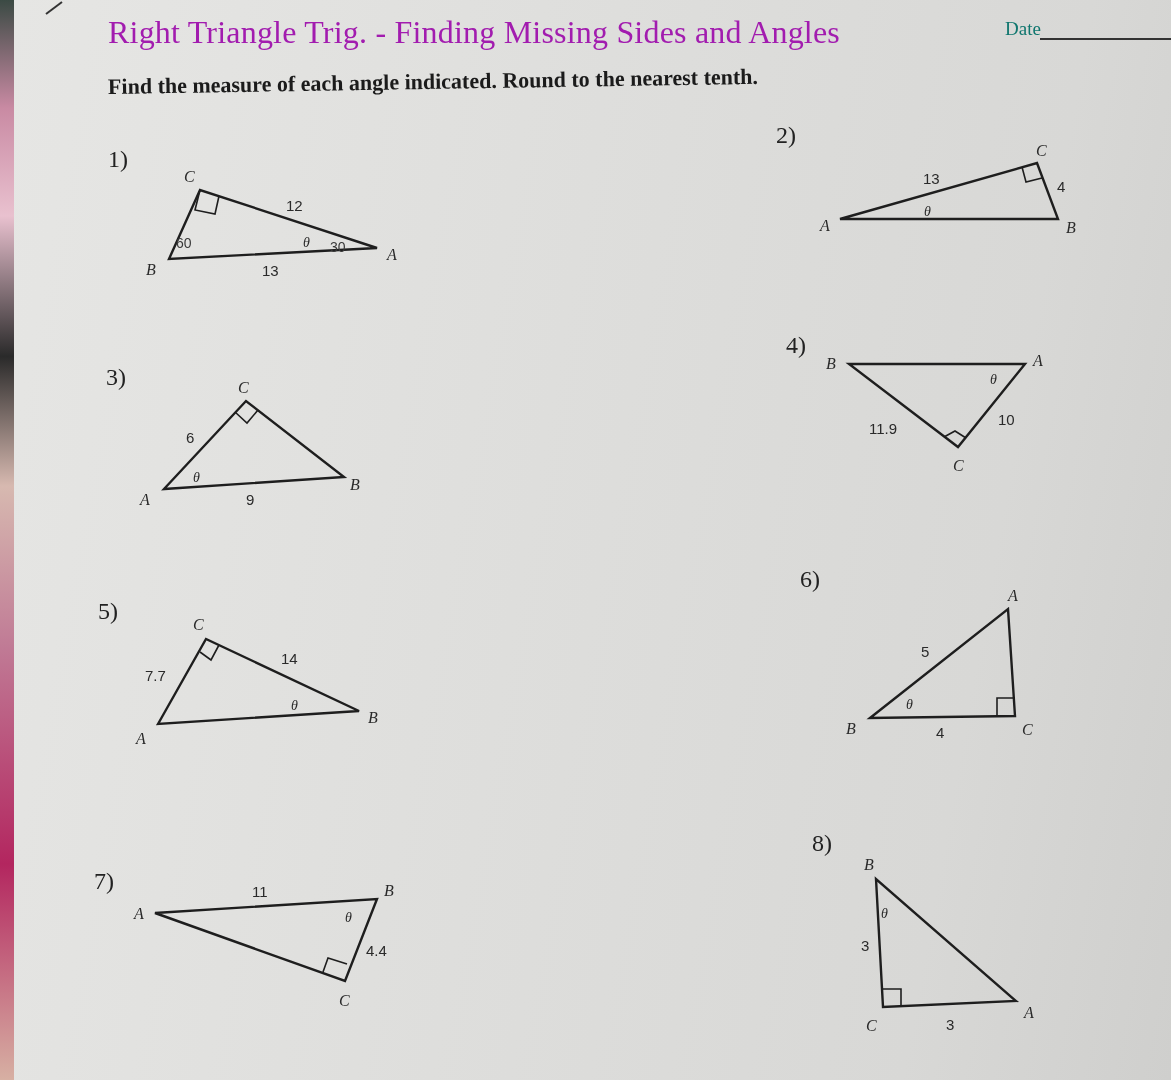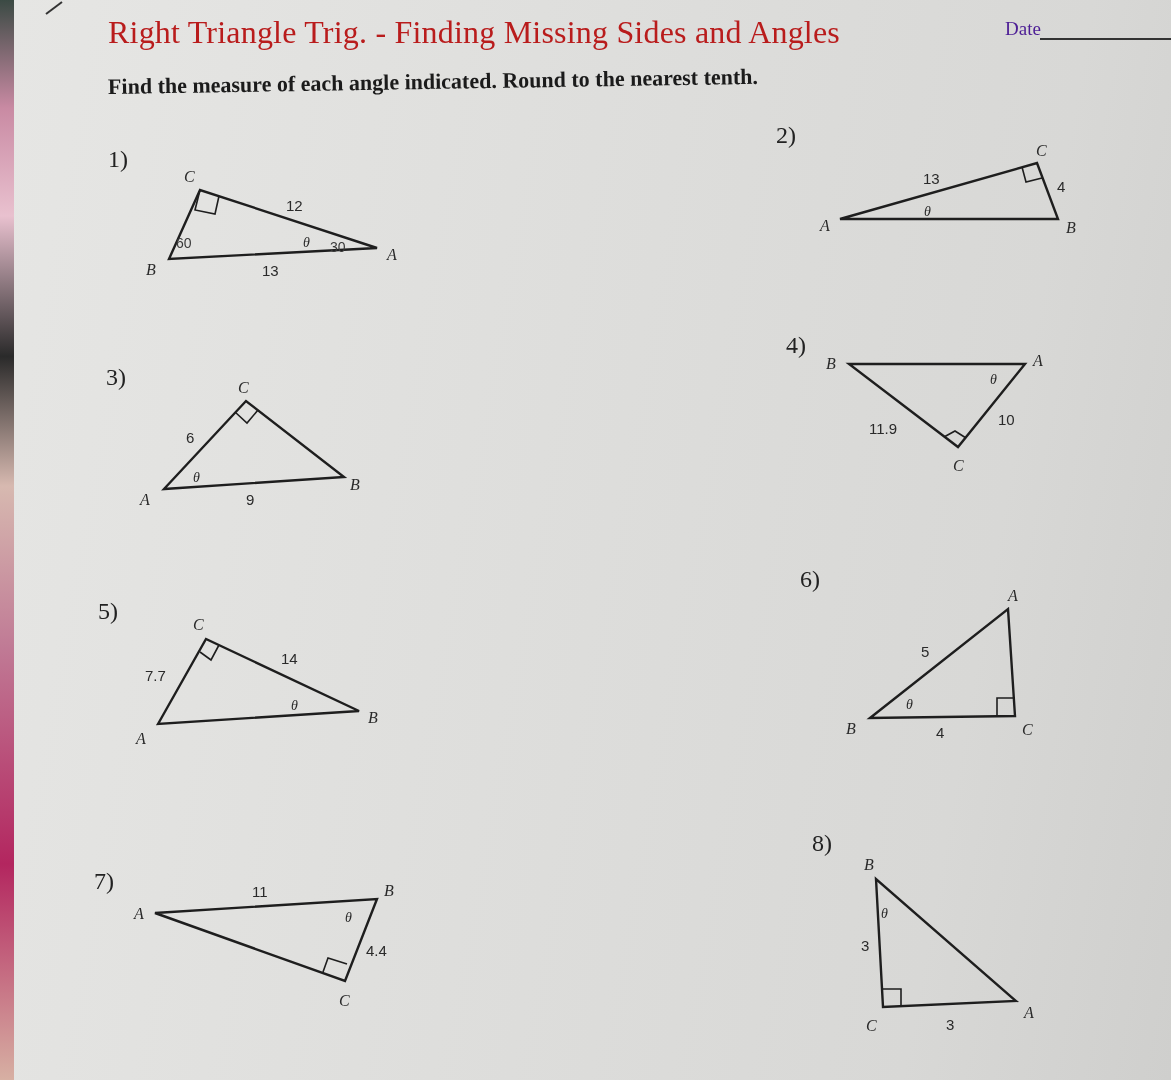--- a/index.html
+++ b/index.html
@@ -10,25 +10,25 @@
   }
   .left-edge {
     position:absolute; left:0; top:0; width:14px; height:1080px;
     background:linear-gradient(180deg,#3b4a44 0%,#c98aa3 10%,#e9c1cf 20%,#2a2a2a 33%,#d7b9b0 45%,#c07a95 60%,#b3265f 80%,#d7b0a3 100%);
   }
   .paper {
     position:absolute; left:14px; top:0; width:1157px; height:1080px;
     background:linear-gradient(100deg,#e6e6e4 0%,#dededc 45%,#d8d8d6 80%,#cfcfcd 100%);
   }
   .title {
-    position:absolute; left:108px; top:14px; font-size:32px; color:#b91c1c;
+    position:absolute; left:108px; top:14px; font-size:32px; color:#a21caf;
     letter-spacing:0.2px; white-space:nowrap;
   }
   .date-label {
-    position:absolute; left:1005px; top:18px; font-size:19px; color:#4c1d95;
+    position:absolute; left:1005px; top:18px; font-size:19px; color:#0f766e;
   }
   .date-line {
     position:absolute; left:1040px; top:38px; width:131px; height:2px; background:#333;
   }
   .instructions {
     position:absolute; left:108px; top:74px; font-size:22px; font-weight:bold; color:#1b1b1b;
     transform:rotate(-0.9deg); transform-origin:left center; white-space:nowrap;
   }
   .qnum { position:absolute; font-size:24px; color:#222; }
   svg.fig { position:absolute; left:0; top:0; overflow:visible; }

